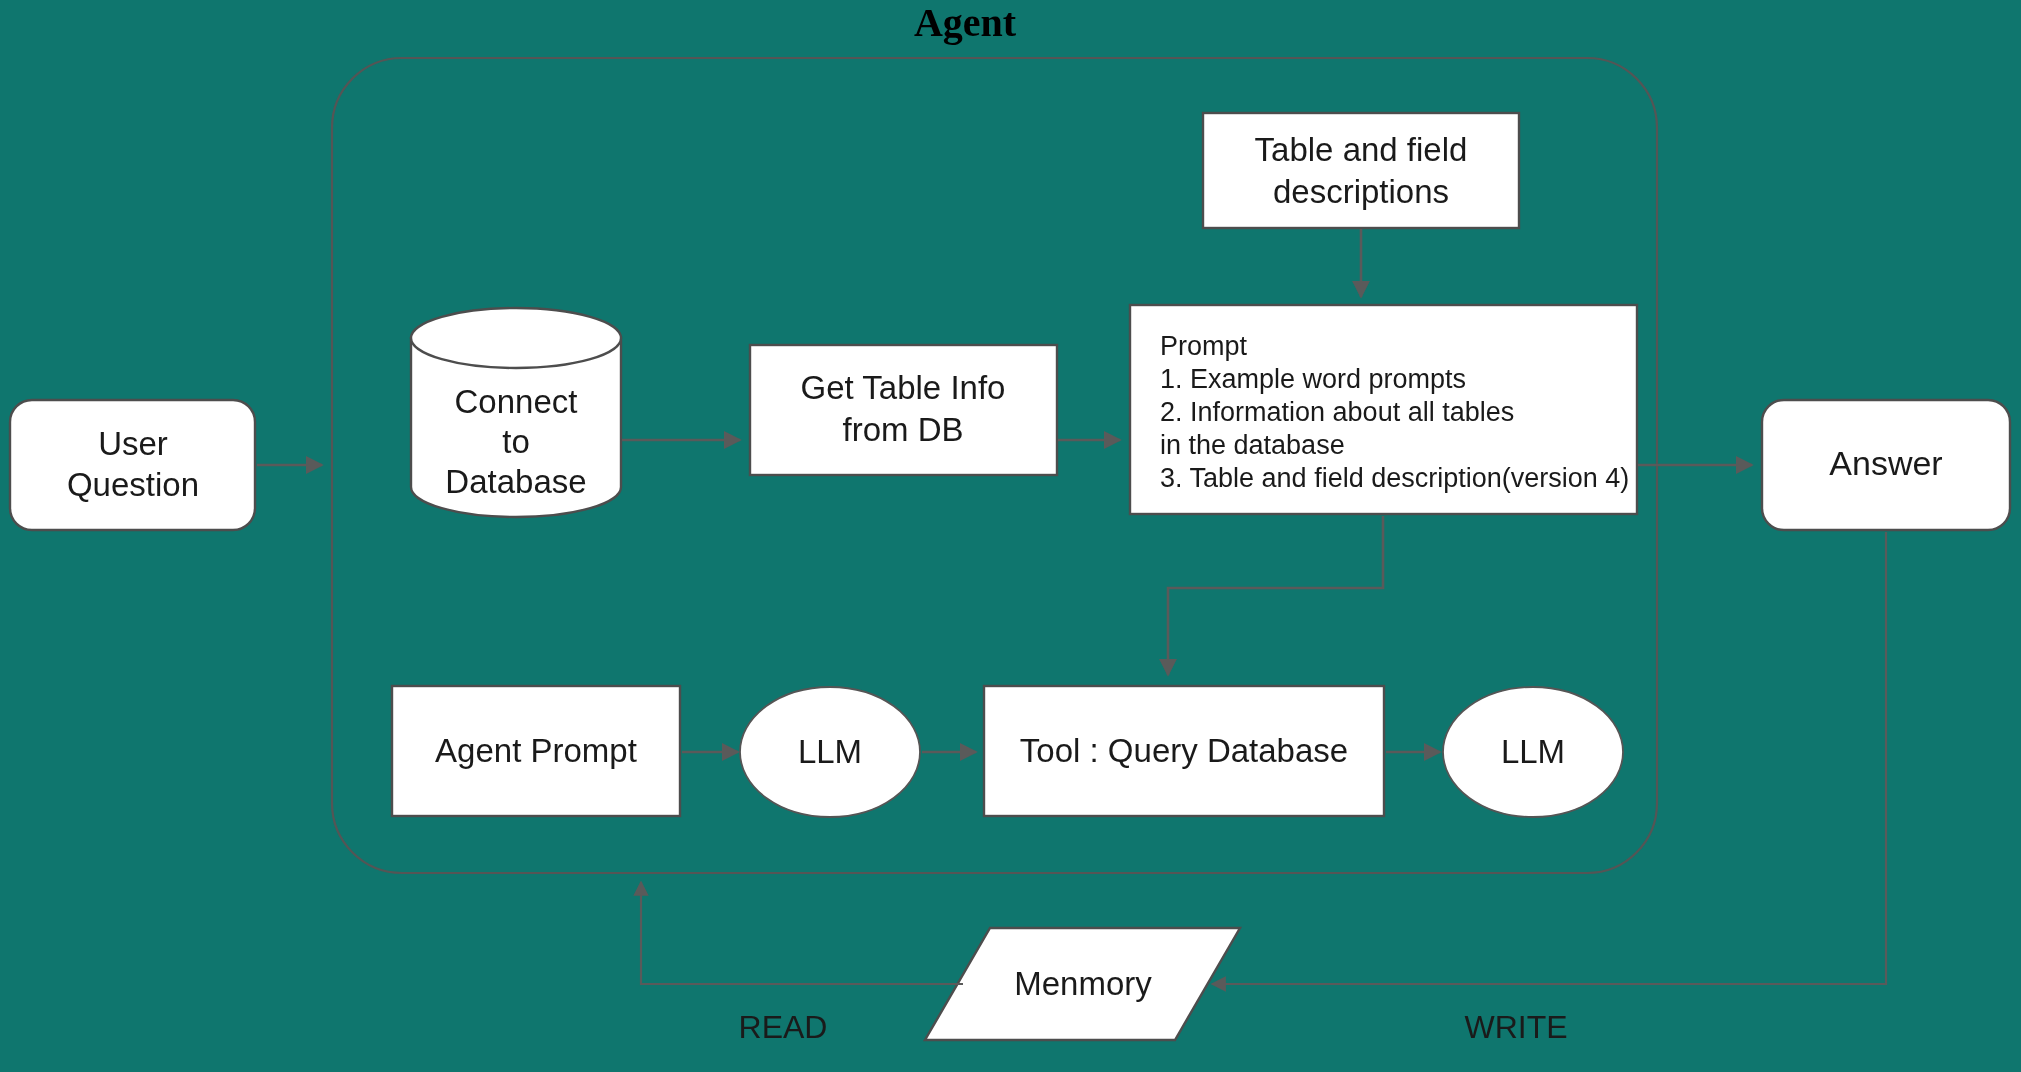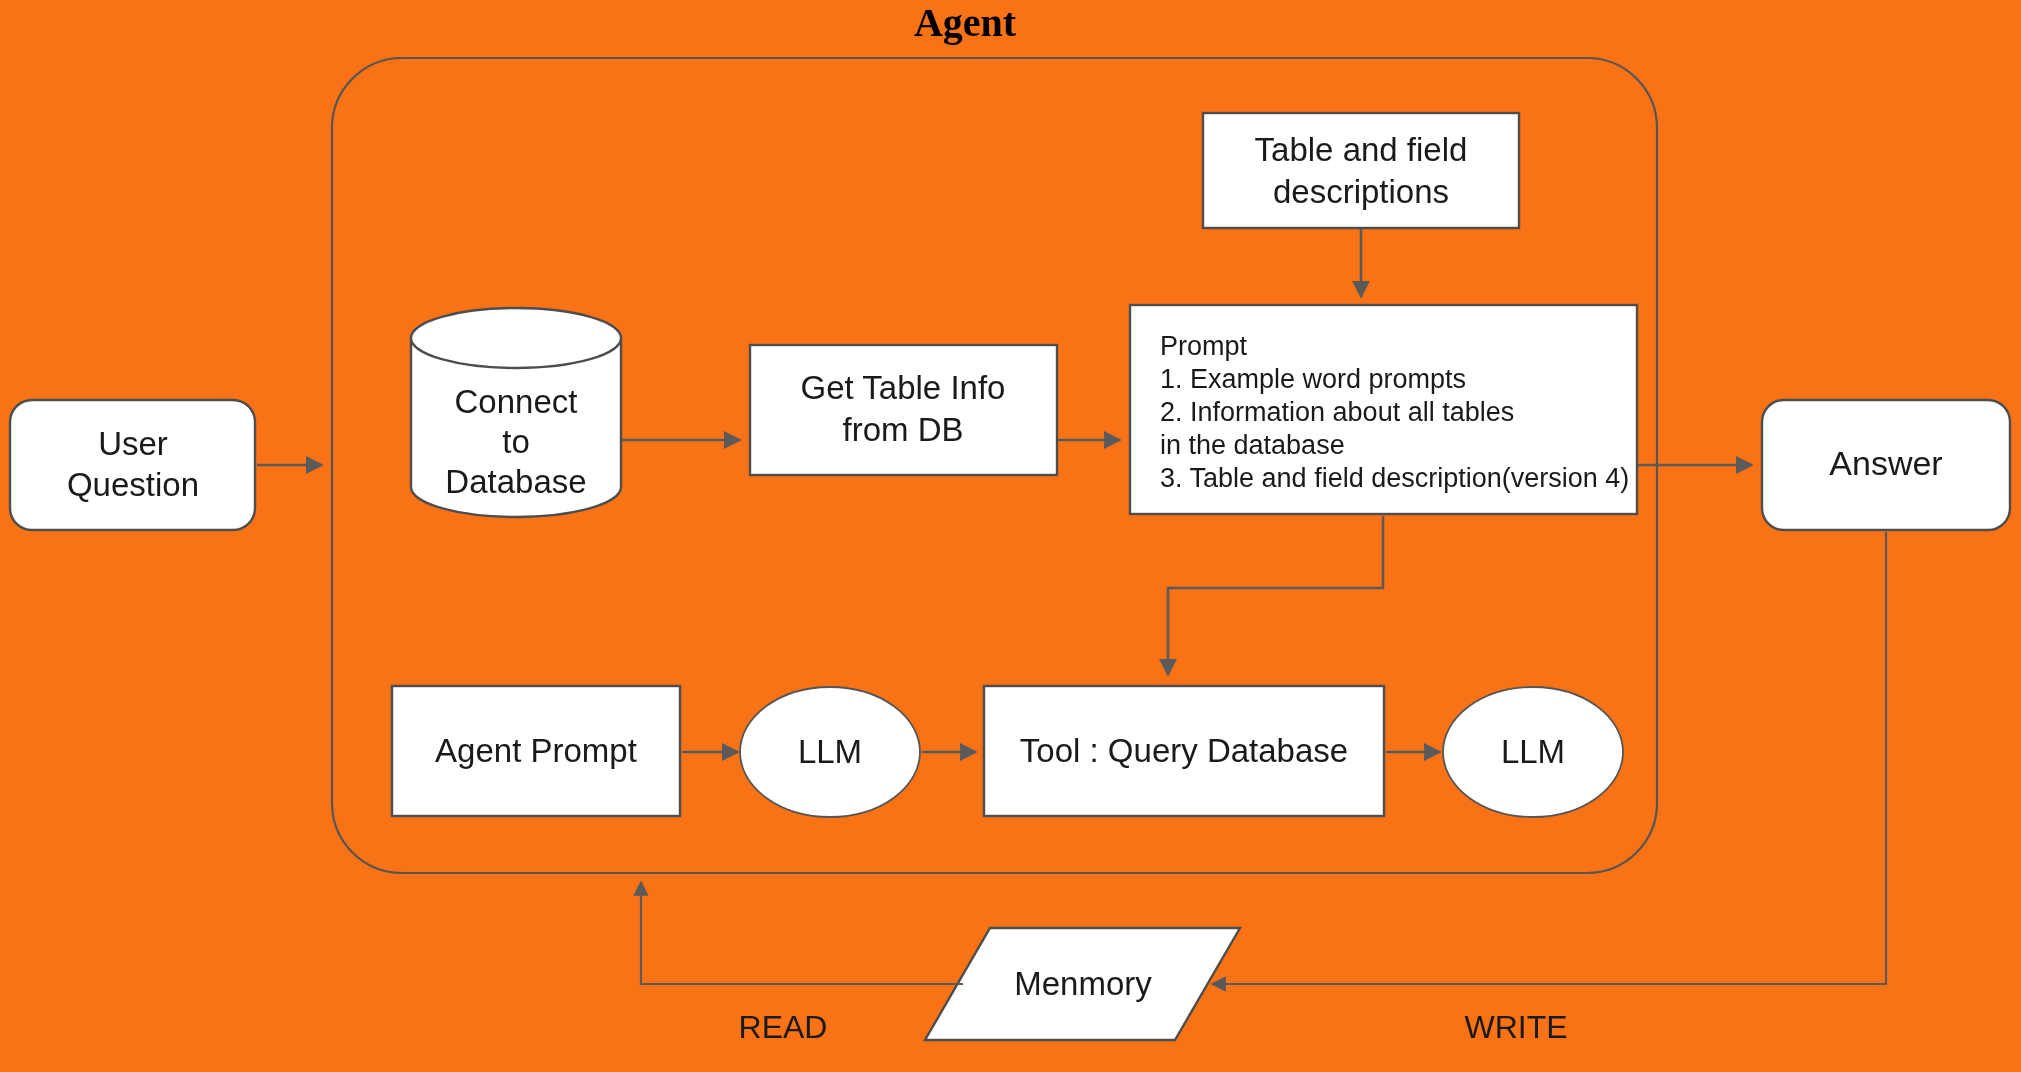--- a/index.html
+++ b/index.html
@@ -4,21 +4,21 @@
 <style>
   html, body {
     margin: 0;
     padding: 0;
     background: #ffffff;
   }
   #canvas {
     position: relative;
     width: 2021px;
     height: 1072px;
-    background: #f97316;
+    background: #0f766e;
     font-family: "Liberation Sans", sans-serif;
   }
   svg#diagram {
     position: absolute;
     left: 0;
     top: 0;
     width: 2021px;
     height: 1072px;
   }
   .shape-stroke {

